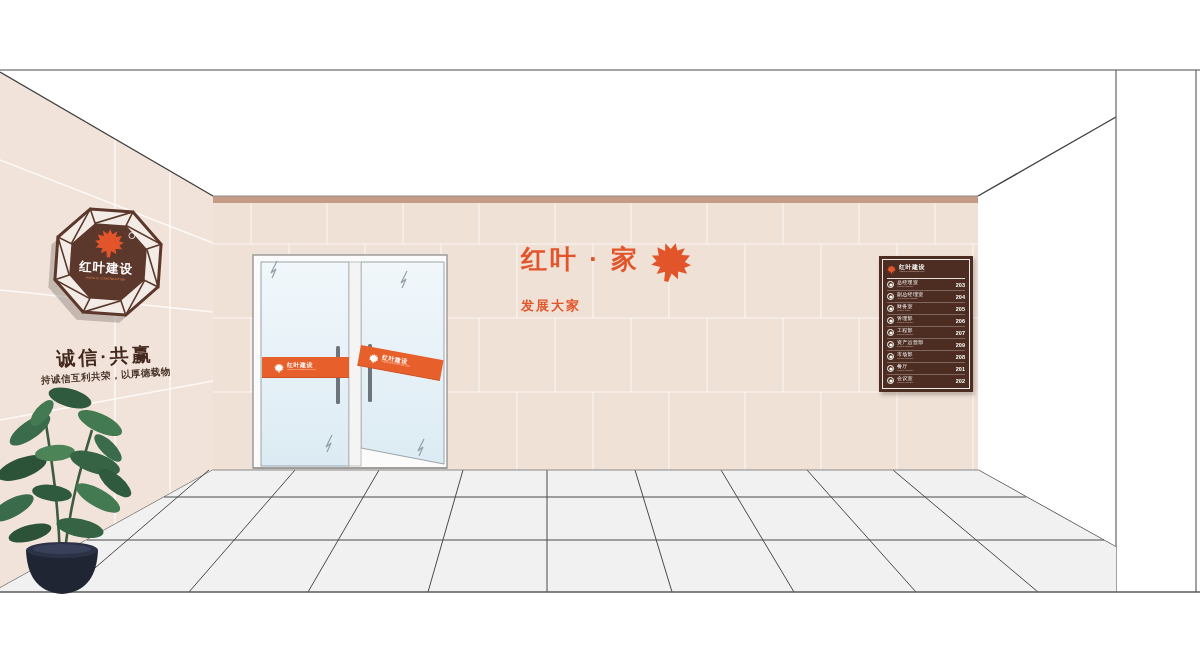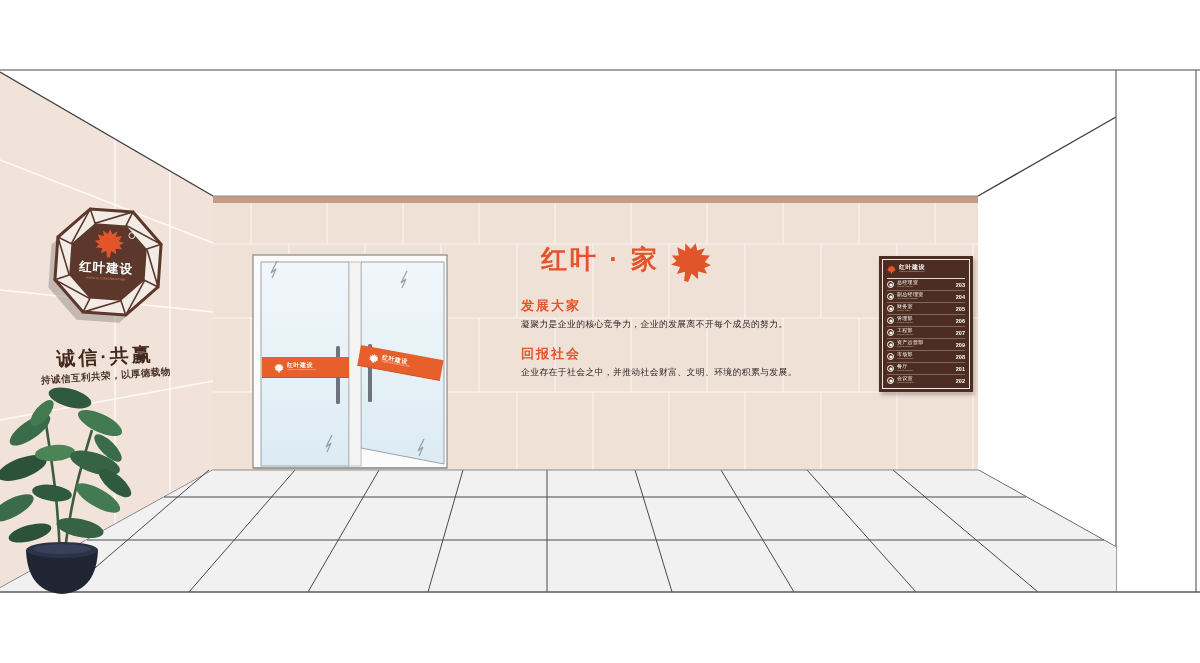--- a/index.html
+++ b/index.html
@@ -15,21 +15,21 @@
   #sign-text .en{color:#e2814d;font-size:6px;transform:scale(.52);transform-origin:center top;white-space:nowrap;}
 
   #slogan-main{left:30px;top:344px;width:150px;text-align:center;transform:rotate(-3deg);
                color:#43291d;font-weight:bold;font-size:19px;letter-spacing:3px;}
   #slogan-sub{left:18px;top:370px;width:176px;text-align:center;transform:rotate(-4deg);
               color:#4a372b;font-weight:bold;font-size:9.5px;letter-spacing:.5px;white-space:nowrap;}
 
   
   #wall-block{left:521px;top:245px;width:300px;}
   #wall-title-row{display:flex;align-items:flex-start;gap:10px;}
-  #wall-title{color:#e2542a;font-weight:bold;font-size:26px;letter-spacing:3px;line-height:1.1;margin-left:20px;}
+  #wall-title{color:#e2542a;font-weight:bold;font-size:26px;letter-spacing:3px;line-height:1.1;}
   .wall-section{margin-top:14px;}
   .wall-section .head{color:#e2542a;font-weight:bold;font-size:13px;letter-spacing:2px;}
   .wall-section .body{margin-top:4px;color:#2a2421;font-size:8.8px;letter-spacing:.4px;white-space:nowrap;}
 
   
   .band{background:#e7602c;display:flex;align-items:center;box-shadow:inset 0 -1px 0 rgba(0,0,0,.12);}
   #band-left{left:262px;top:357px;width:87px;height:21px;padding-left:12px;box-sizing:border-box;}
   #band-right{left:361px;top:345px;width:84px;height:21px;transform:rotate(10.5deg);
               transform-origin:left top;padding-left:10px;box-sizing:border-box;}
   .band .leaf{width:10px;height:10px;flex:0 0 auto;margin-right:3px;}
@@ -201,27 +201,22 @@
 
   <div class="ov" id="wall-block">
     <div id="wall-title-row">
       <div id="wall-title">红叶 · 家</div>
       <svg width="42" height="42" viewBox="0 0 100 100" style="transform:rotate(14deg);margin-top:-4px;">
         <use href="#leafShape" fill="#e2542a"></use>
       </svg>
     </div>
     <div class="wall-section">
       <div class="head">发展大家</div>
-      <div class="body">凝聚力是企业的核心竞争力，企业的发展离不开每个成员的努力。</div>
     </div>
     <div class="wall-section">
-    </div>
-    <div class="wall-section">
-      <div class="head">回报社会</div>
-      <div class="body">企业存在于社会之中，并推动社会财富、文明、环境的积累与发展。</div>
     </div>
   </div>
 
   <div class="ov band" id="band-left">
     <svg class="leaf" viewBox="0 0 100 100">
         <use href="#leafShape" fill="#ffffff"></use>
       </svg>
     <div class="txt">
       <div class="cn">红叶建设</div>
       <div class="en">HONGYE CONSTRUCTION</div>

